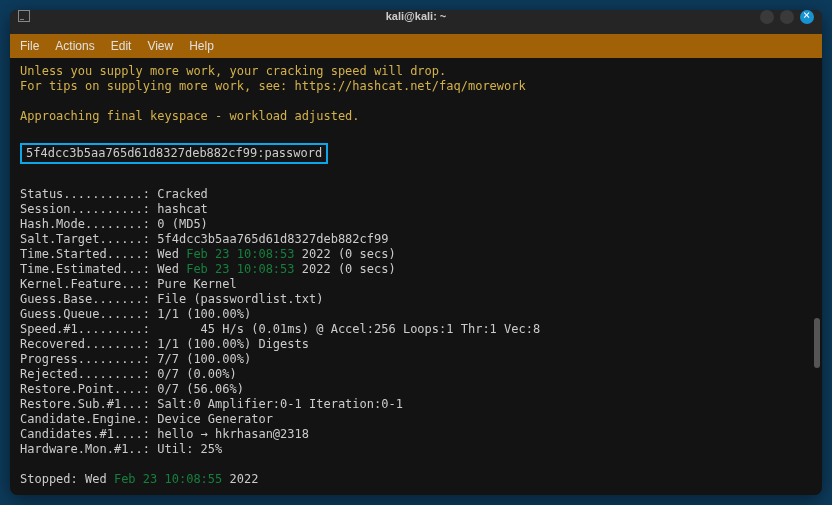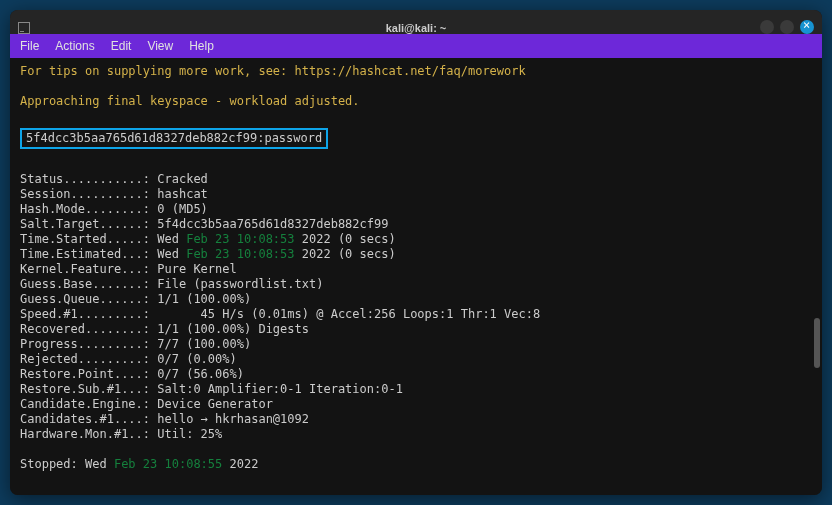--- a/index.html
+++ b/index.html
@@ -18,21 +18,21 @@
   height: 100%;
   display: flex;
   flex-direction: column;
   box-shadow: 0 4px 20px rgba(0,0,0,0.5);
 }
 .titlebar {
   height: 24px;
   background: #252525;
   border-radius: 8px 8px 0 0;
   display: flex;
-  align-items: flex-end;
+  align-items: flex-start;
   padding: 0 8px;
   color: #ccc;
   font-size: 11px;
   position: relative;
 }
 .titlebar-left {
   display: flex;
   align-items: center;
 }
 .titlebar-icon {
@@ -75,21 +75,21 @@
 .win-close::before {
   content: "×";
   color: #fff;
   position: absolute;
   top: -2px;
   left: 3px;
   font-size: 12px;
 }
 .menubar {
   height: 24px;
-  background: #6d28d9;
+  background: #a16207;
   display: flex;
   align-items: center;
   padding: 0 10px;
   gap: 16px;
   color: #e0e0e0;
   font-size: 12px;
   font-family: sans-serif;
 }
 .menu-item { cursor: pointer; }
 .terminal {
@@ -140,20 +140,21 @@
 
   <div class="menubar">
     <span class="menu-item">File</span>
     <span class="menu-item">Actions</span>
     <span class="menu-item">Edit</span>
     <span class="menu-item">View</span>
     <span class="menu-item">Help</span>
   </div>
 
   <div class="terminal">
+    <div class="term-line cyan">Unless you supply more work, your cracking speed will drop.</div>
     <div class="term-line cyan">For tips on supplying more work, see: https://hashcat.net/faq/morework</div>
     <div class="term-line">&nbsp;</div>
     <div class="term-line cyan">Approaching final keyspace - workload adjusted.</div>
     <div class="term-line">&nbsp;</div>
     <div class="highlight-box">
       <span>5f4dcc3b5aa765d61d8327deb882cf99:password</span>
     </div>
     <div class="term-line">&nbsp;</div>
     <div class="term-line">Status...........: Cracked</div>
     <div class="term-line">Session..........: hashcat</div>
@@ -164,19 +165,19 @@
     <div class="term-line">Kernel.Feature...: Pure Kernel</div>
     <div class="term-line">Guess.Base.......: File (passwordlist.txt)</div>
     <div class="term-line">Guess.Queue......: 1/1 (100.00%)</div>
     <div class="term-line">Speed.#1.........:       45 H/s (0.01ms) @ Accel:256 Loops:1 Thr:1 Vec:8</div>
     <div class="term-line">Recovered........: 1/1 (100.00%) Digests</div>
     <div class="term-line">Progress.........: 7/7 (100.00%)</div>
     <div class="term-line">Rejected.........: 0/7 (0.00%)</div>
     <div class="term-line">Restore.Point....: 0/7 (56.06%)</div>
     <div class="term-line">Restore.Sub.#1...: Salt:0 Amplifier:0-1 Iteration:0-1</div>
     <div class="term-line">Candidate.Engine.: Device Generator</div>
-    <div class="term-line">Candidates.#1....: hello → hkrhasan@1092</div>
+    <div class="term-line">Candidates.#1....: hello → hkrhasan@2318</div>
     <div class="term-line">Hardware.Mon.#1..: Util: 25%</div>
     <div class="term-line">&nbsp;</div>
     <div class="term-line"><span>Stopped: Wed </span><span class="blue">Feb 23 10:08:55</span><span> 2022</span></div>
     <div class="scrollbar"></div>
   </div>
 </div>
 
 </body></html>

